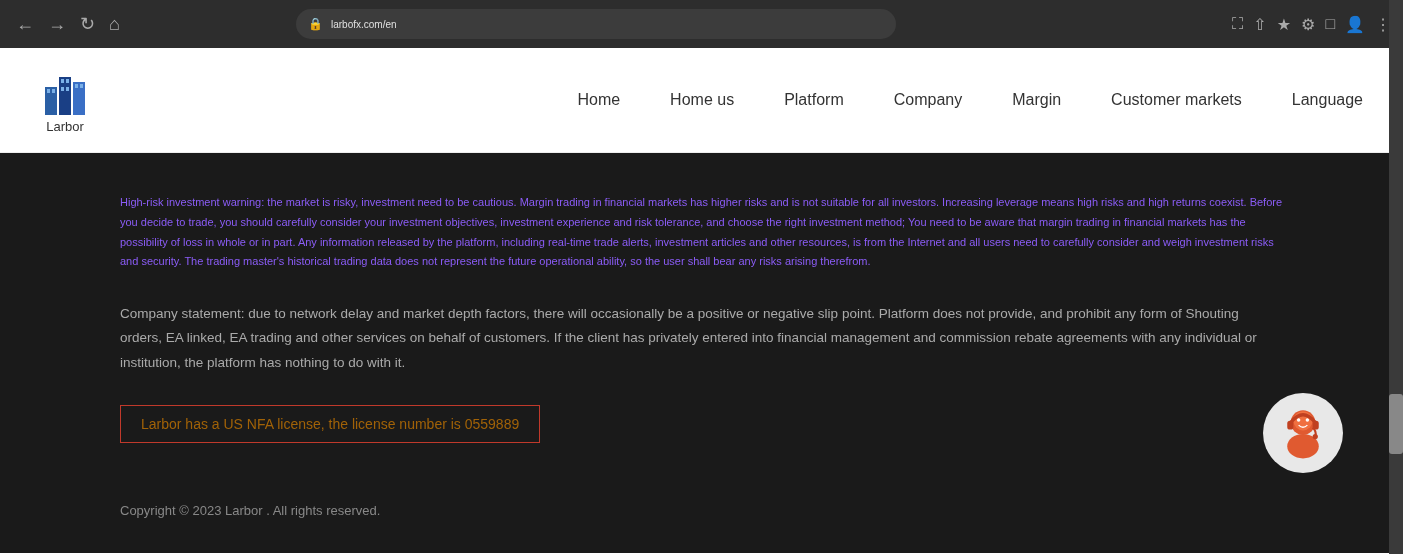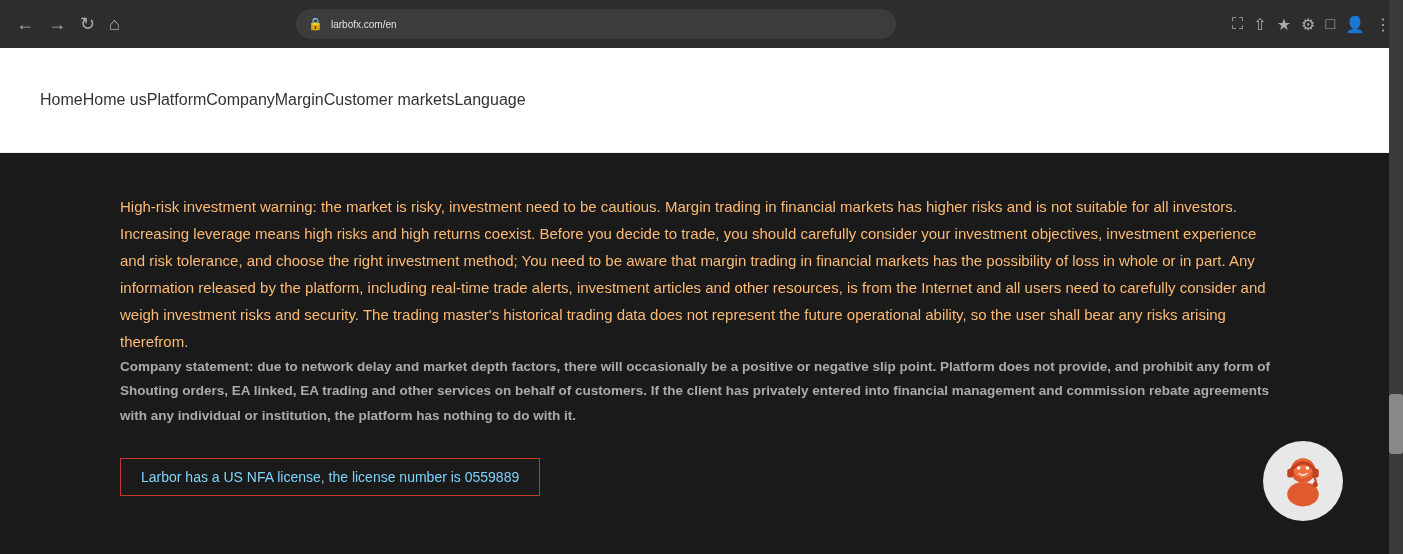--- a/index.html
+++ b/index.html
@@ -103,20 +103,21 @@
     }
 
     .logo-text {
       font-size: 13px;
       color: #333;
       margin-top: 2px;
     }
 
     .nav-menu {
       display: flex;
+      gap: 50px;
       align-items: center;
     }
 
     .nav-item {
       font-size: 16px;
       color: #333;
       cursor: pointer;
       text-decoration: none;
       white-space: nowrap;
     }
@@ -124,40 +125,40 @@
     
     .dark-section {
       background: #1a1a1a;
       color: #ccc;
       padding: 40px 120px 30px 120px;
       min-height: 400px;
       position: relative;
     }
 
     .warning-text {
-      font-size: 15px;
+      font-size: 11px;
       line-height: 1.8;
-      color: #fdba74;
+      color: #8b5cf6;
+      margin-bottom: 30px;
     }
 
     .company-statement {
       font-size: 13.5px;
       line-height: 1.8;
       color: #aaa;
       margin-bottom: 30px;
-      font-weight: bold;
     }
 
     .license-box {
       border: 1px solid #c0392b;
       display: inline-block;
       padding: 10px 20px;
       margin-bottom: 40px;
       font-size: 14px;
-      color: #7dd3fc;
+      color: #a16207;
     }
 
     .copyright {
       font-size: 13px;
       color: #888;
       margin-top: 20px;
     }
 
     
     .support-widget {
@@ -226,20 +227,37 @@
     <span>⚙</span>
     <span>□</span>
     <span>👤</span>
     <span>⋮</span>
   </div>
 </div>
 
 <div class="website">
 
   <header class="header">
+    <div class="logo-area">
+
+      <svg class="logo-icon" viewBox="0 0 50 50" xmlns="http://www.w3.org/2000/svg">
+        <rect x="5" y="20" width="12" height="28" fill="#2a5fa5"></rect>
+        <rect x="19" y="10" width="12" height="38" fill="#1a3f85"></rect>
+        <rect x="33" y="15" width="12" height="33" fill="#3a6fc5"></rect>
+        <rect x="7" y="22" width="3" height="4" fill="#7ab0e8"></rect>
+        <rect x="12" y="22" width="3" height="4" fill="#7ab0e8"></rect>
+        <rect x="21" y="12" width="3" height="4" fill="#7ab0e8"></rect>
+        <rect x="26" y="12" width="3" height="4" fill="#7ab0e8"></rect>
+        <rect x="21" y="20" width="3" height="4" fill="#7ab0e8"></rect>
+        <rect x="26" y="20" width="3" height="4" fill="#7ab0e8"></rect>
+        <rect x="35" y="17" width="3" height="4" fill="#7ab0e8"></rect>
+        <rect x="40" y="17" width="3" height="4" fill="#7ab0e8"></rect>
+      </svg>
+      <span class="logo-text">Larbor</span>
+    </div>
 
     <nav class="nav-menu">
       <a class="nav-item">Home</a>
       <a class="nav-item">Home us</a>
       <a class="nav-item">Platform</a>
       <a class="nav-item">Company</a>
       <a class="nav-item">Margin</a>
       <a class="nav-item">Customer markets</a>
       <a class="nav-item">Language</a>
     </nav>

